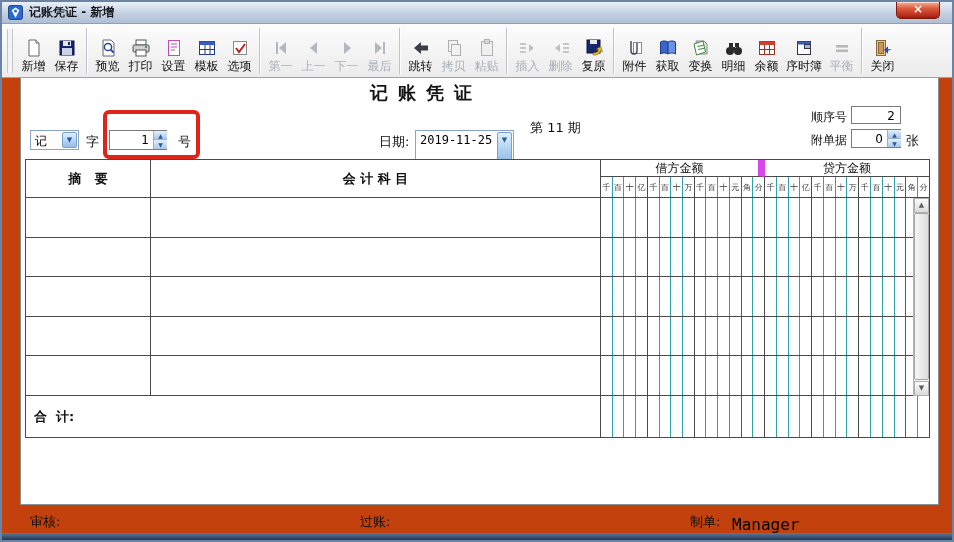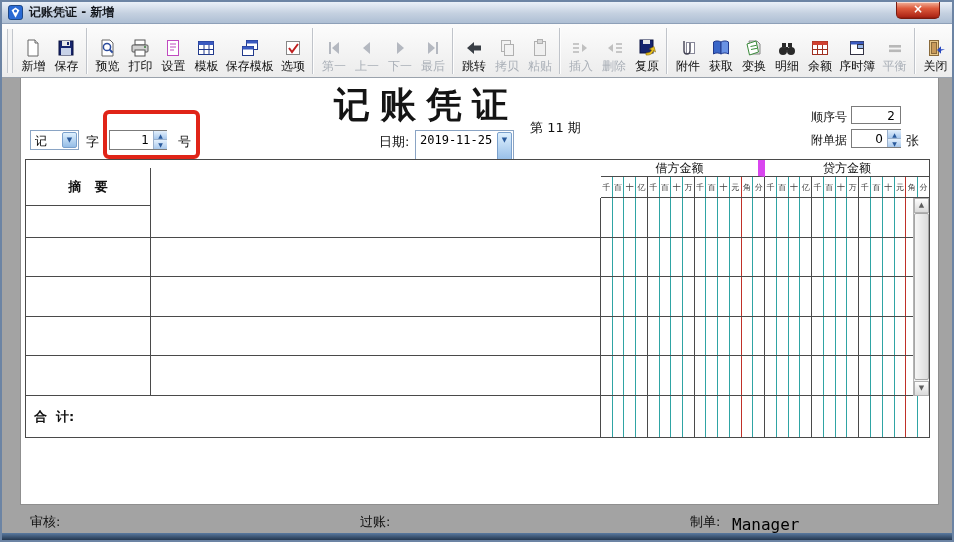--- a/index.html
+++ b/index.html
@@ -1,17 +1,17 @@
 <!DOCTYPE html>
 <html><head>
 <meta charset="utf-8">
 <style>
   * { margin:0; padding:0; box-sizing:border-box; }
   html,body { background:#6b6b6b; font-family:"DejaVu Sans",sans-serif; }
-  .window { position:relative; width:954px; height:542px; background:#a3a3a3;
+  .window { position:relative; width:954px; height:542px; background:#c2410c;
             border:2px solid #6c84a4; overflow:hidden; }
 
   
   .titlebar { position:absolute; left:0; top:0; right:0; height:22px;
     background:linear-gradient(#eaf0f8,#c4d0e0 55%,#aebfd4);
     border-bottom:1px solid #8ea0b8; display:flex; align-items:center; padding:0 6px; }
   .app-icon { width:15px; height:15px; flex:0 0 auto; }
   .title-text { font-size:12px; font-weight:bold; color:#14181e; margin-left:6px; white-space:nowrap; }
   .close-btn { position:absolute; right:12px; top:0; width:44px; height:17px;
     background:linear-gradient(#f2b49c,#dd5a3c 40%,#b02818 90%,#8c1c10);
@@ -29,21 +29,21 @@
     padding:1px 2px; margin:0 1px; min-width:31px; height:48px; }
   .tbtn svg { display:block; margin-bottom:1px; }
   .tlabel { font-size:12px; line-height:15px; color:#101010; white-space:nowrap; }
   .tbtn.disabled .tlabel { color:#a9afb7; }
   .tsep { width:0; height:46px; border-left:1px solid #c0c4ca; border-right:1px solid #fdfdfd; margin:0 3px; }
 
   
   .panel { position:absolute; left:18px; top:76px; width:919px; height:427px;
     background:#fff; border:1px solid #8f8f8f; border-top:none; }
   .main-title { position:absolute; top:79px; left:18px; width:812px; text-align:center;
-    font-family:"DejaVu Serif",serif; font-size:36px; font-weight:bold; letter-spacing:10px; color:#141414; }
+    font-family:"DejaVu Serif",serif; font-size:18px; font-weight:bold; letter-spacing:10px; color:#141414; }
 
   .lbl { position:absolute; font-size:13px; color:#101010; white-space:pre; }
   .lbl12 { font-size:12px; }
 
   .box { position:absolute; background:#fff; border:1px solid #7b7b7b; font-size:12px; }
   .num-val { position:absolute; left:0; top:1px; right:15px; text-align:right; line-height:16px; padding-right:2px; }
   .spin-col { position:absolute; right:0; top:0; width:13px; height:100%; border-left:1px solid #9ab0cc; }
   .spin-b { position:absolute; left:0; width:13px; height:50%;
     background:linear-gradient(#e4f0fc,#a8c8ec); color:#2a5a9c; font-size:6px; text-align:center; line-height:9px; }
   .spin-up { top:0; border-bottom:1px solid #9ab0cc; }
@@ -165,29 +165,20 @@
           <rect x="2.5" y="3.5" width="15" height="13" fill="#fff" stroke="#223a8c"></rect>
           <rect x="2.5" y="3.5" width="15" height="3.5" fill="#3a5ac0"></rect>
           <line x1="8" y1="7" x2="8" y2="16" stroke="#223a8c"></line>
           <line x1="13" y1="7" x2="13" y2="16" stroke="#223a8c"></line>
           <line x1="3" y1="11.5" x2="17" y2="11.5" stroke="#223a8c"></line>
         </svg>
       <span class="tlabel">模板</span>
     </div>
     <div class="tbtn">
       <svg width="20" height="20" viewBox="0 0 20 20">
-          <rect x="6.5" y="2.5" width="11" height="9" fill="#fff" stroke="#223a8c"></rect>
-          <rect x="6.5" y="2.5" width="11" height="3" fill="#3a5ac0"></rect>
-          <rect x="2.5" y="8.5" width="11" height="9" fill="#fff" stroke="#223a8c"></rect>
-          <rect x="2.5" y="8.5" width="11" height="3" fill="#3a5ac0"></rect>
-        </svg>
-      <span class="tlabel">保存模板</span>
-    </div>
-    <div class="tbtn">
-      <svg width="20" height="20" viewBox="0 0 20 20">
           <rect x="3.5" y="3.5" width="13" height="13" fill="#fff" stroke="#888"></rect>
           <path d="M6 10l3 4 6-8" fill="none" stroke="#c02020" stroke-width="2"></path>
         </svg>
       <span class="tlabel">选项</span>
     </div>
 
     <div class="tsep"></div>
 
     <div class="tbtn disabled">
       <svg width="20" height="20" viewBox="0 0 20 20">
@@ -372,21 +363,22 @@
   <div class="box" style="top:127px;left:849px;width:50px;height:19px;">
     <span class="num-val">0</span>
     <span class="spin-col">
       <span class="spin-b spin-up">▲</span>
       <span class="spin-b spin-dn">▼</span>
     </span>
   </div>
   <span class="lbl" style="left:904px;top:130px;">张</span>
 
   <div class="vtable">
-    <div class="th" style="left:0;top:8px;width:125px;height:38px;">摘   要</div>
+    <div class="th" style="left:0;top:0;width:125px;height:38px;">摘   要</div>
+    <div class="th" style="left:125px;top:0;width:450px;height:38px;">会 计 科 目</div>
     <div class="amt-head" style="left:575px;width:164px;border-right:7px solid #d946ef;">借方金额</div>
     <div class="amt-head" style="left:739px;width:164px;">贷方金额</div>
     <div class="digit-row" id="debit-digits" style="left:575px;width:164px;border-right:1px solid #4a4a4a;">
         <div class="dcell">千</div>
         <div class="dcell">百</div>
         <div class="dcell">十</div>
         <div class="dcell sep-dark">亿</div>
         <div class="dcell">千</div>
         <div class="dcell">百</div>
         <div class="dcell">十</div>

